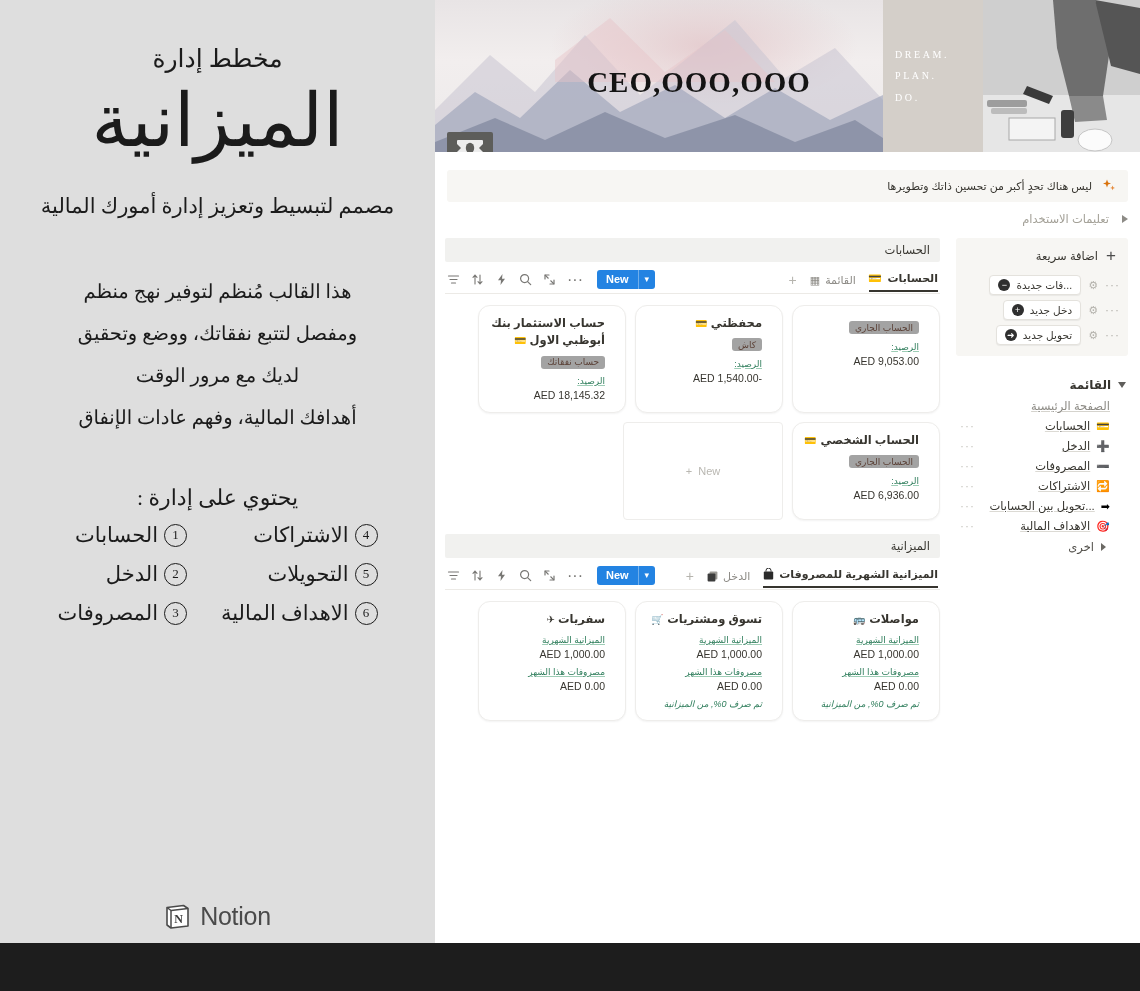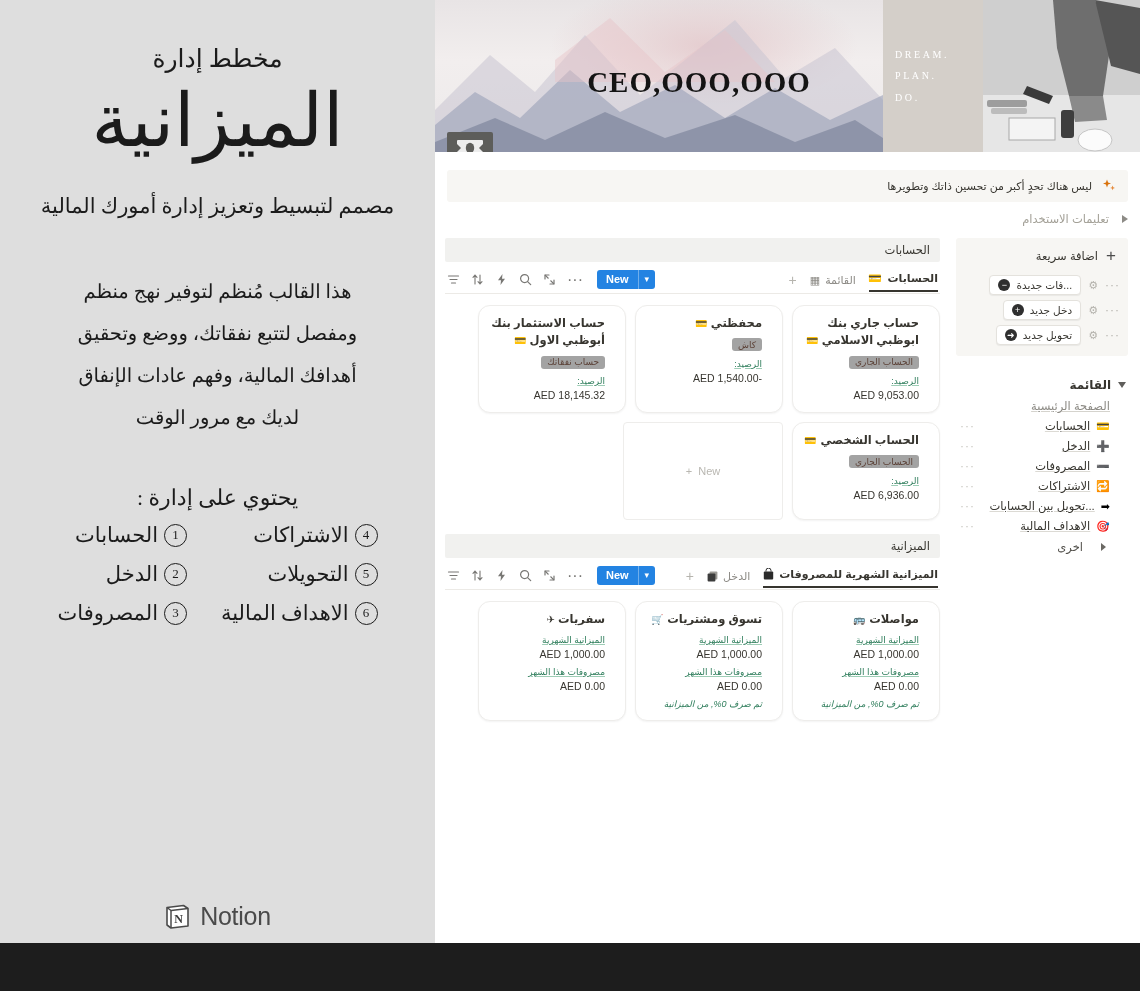--- a/index.html
+++ b/index.html
@@ -183,21 +183,21 @@
   .menu-head-label { font-size: 12px; color: #37352f; font-weight: 600; }
   .menu-sub { font-size: 11.5px; color: #8c8a84; padding: 5px 18px 3px 0; text-decoration: underline; text-decoration-color: #d5d3cd; }
   .menu-item {
     display: flex; align-items: center; justify-content: space-between;
     padding: 3px 18px 3px 4px;
   }
   .mi-main { display: flex; align-items: center; gap: 6px; }
   .mi-ico { font-size: 11px; line-height: 1; }
   .mi-label { font-size: 11.5px; color: #37352f; text-decoration: underline; text-decoration-color: #dcdad4; }
   .mi-dots { font-size: 12px; color: #c7c5bf; letter-spacing: 1px; }
-  .menu-more { display: flex; align-items: center; gap: 18px; padding: 4px 22px 0 0; }
+  .menu-more { display: flex; align-items: center; gap: 7px; padding: 4px 22px 0 0; }
   .menu-more-label { font-size: 11.5px; color: #54524d; }
   .tri-sm {
     width: 0; height: 0; border-top: 4px solid transparent;
     border-bottom: 4px solid transparent; border-left: 5.5px solid #6b6964;
   }
 
   
   .sec-bar {
     background: #f1f1ef; border-radius: 2px; padding: 5px 10px;
     font-size: 11.5px; color: #37352f; margin-bottom: 2px;
@@ -272,22 +272,22 @@
   <aside class="promo">
     <div class="promo-sub-top">مخطط إدارة</div>
     <h1 class="promo-title">الميزانية</h1>
     <div class="promo-tag">
       <span class="ln">مصمم لتبسيط وتعزيز</span>
       <span class="ln">إدارة أمورك المالية</span>
     </div>
     <div class="promo-body">
       <span class="ln">هذا القالب مُنظم لتوفير نهج منظم</span>
       <span class="ln">ومفصل لتتبع نفقاتك، ووضع وتحقيق</span>
+      <span class="ln">لديك مع مرور الوقت</span>
       <span class="ln">أهدافك المالية، وفهم عادات الإنفاق</span>
-      <span class="ln">لديك مع مرور الوقت</span>
     </div>
     <div class="promo-list-head">يحتوي على إدارة :</div>
     <div class="promo-list">
       <div class="pl-item">
         <span class="pl-num">4</span>
         <span>الاشتراكات</span>
       </div>
       <div class="pl-item">
         <span class="pl-num">1</span>
         <span>الحسابات</span>
@@ -529,24 +529,20 @@
             <span class="new-btn">
               <span class="lbl">New</span>
               <span class="div"></span>
               <span class="chev">▾</span>
             </span>
           </div>
         </div>
 
         <div class="gallery">
           <div class="card">
-            <span class="card-title">
-              <span>حساب جاري بنك ابوظبي الاسلامي</span>
-              <span class="ico">💳</span>
-            </span>
             <span class="pill">الحساب الجاري</span>
             <div class="field-lbl">الرصيد:</div>
             <div class="field-val">AED 9,053.00</div>
           </div>
 
           <div class="card">
             <span class="card-title">
               <span>محفظتي</span>
               <span class="ico">💳</span>
             </span>

